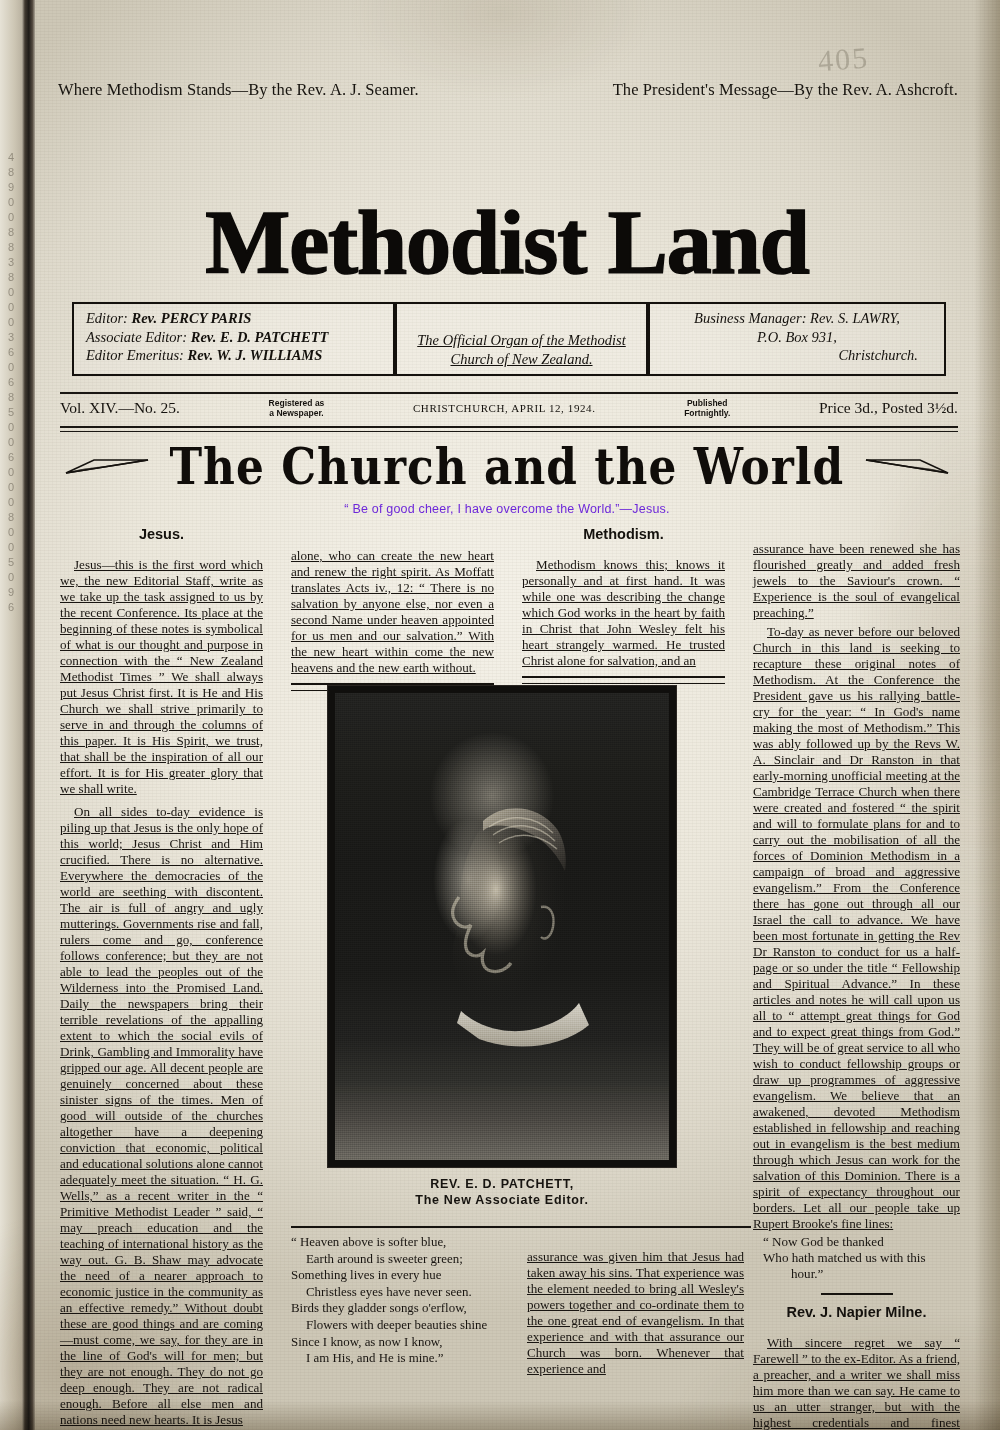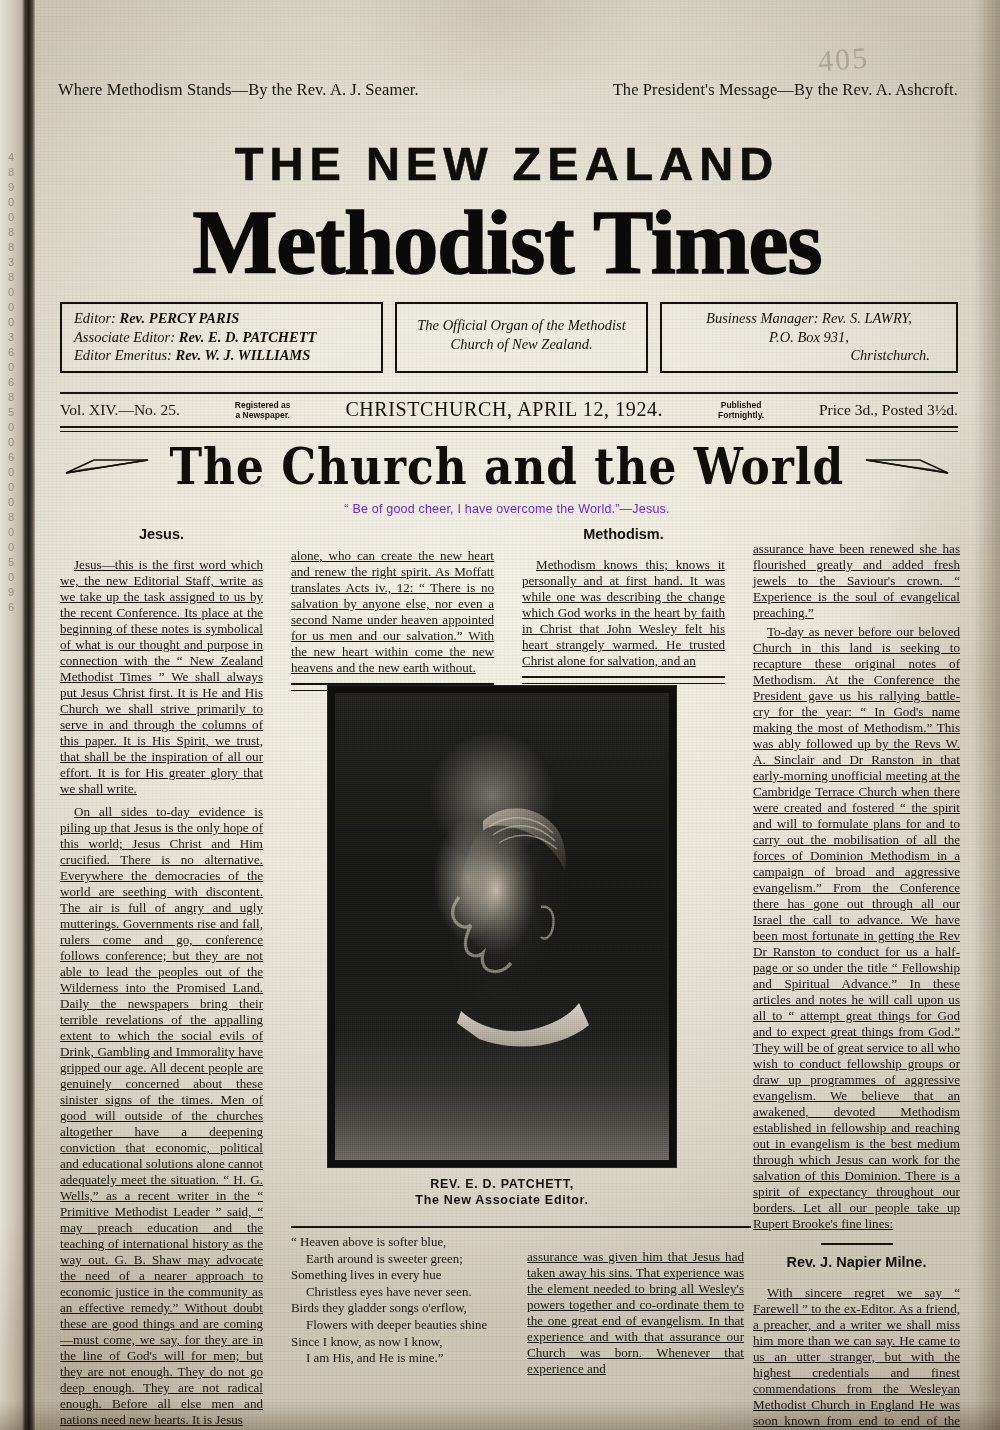--- a/index.html
+++ b/index.html
@@ -78,43 +78,43 @@
     font-size:47px;letter-spacing:6px;color:#100e0b;
     -webkit-text-stroke:.6px #100e0b;
   }
   .mast-main{
     position:absolute;left:0;top:180px;width:938px;text-align:center;
     font-family:"Liberation Serif",serif;font-weight:bold;
     font-size:90px;line-height:90px;letter-spacing:-1px;color:#0c0a08;
     -webkit-text-stroke:1.6px #0c0a08;
   }
   
-  .boxrow{position:absolute;left:22px;top:284px;width:898px;display:flex;justify-content:space-between;}
+  .boxrow{position:absolute;left:22px;top:284px;width:898px;display:flex;justify-content:center;}
   .cbox{
     border:2.3px solid #14110d;padding:5px 12px 6px 12px;
     font-family:"Liberation Serif",serif;font-style:italic;
     font-size:14.5px;line-height:18.5px;color:#14110d;background:rgba(255,255,255,.12);
   }
   .cbox b{font-weight:bold;font-style:italic;}
   #box-editor{width:295px;}
-  #box-organ{width:225px;text-align:center;padding-top:12px;}
+  #box-organ{width:225px;text-align:center;padding-top:27px;text-decoration:underline;}
   #box-business{width:270px;text-align:center;}
   #box-business .ln3{text-align:right;padding-right:14px;}
   
   .rule-thick{position:absolute;left:22px;width:898px;height:0;border-top:2.6px solid #1a1713;}
   .volbar{
     position:absolute;left:22px;top:380px;width:898px;
     display:flex;align-items:center;justify-content:space-between;
     font-family:"Liberation Serif",serif;font-size:15.5px;color:#15120e;
   }
   .vol-small{
     font-family:"Liberation Sans",sans-serif;font-weight:bold;
     font-size:8.5px;line-height:10px;text-align:center;
   }
-  .vol-city{font-size:20px;letter-spacing:.6px;}
+  .vol-city{font-size:11px;letter-spacing:.6px;}
   
   .banner{
     position:absolute;left:0;top:424px;width:938px;
     display:flex;align-items:center;justify-content:center;gap:26px;
   }
   .gothic{
     font-family:"DejaVu Serif",serif;font-weight:bold;
     font-size:43px;letter-spacing:1px;color:#100d0a;
     transform:scale(1.02,1.16);transform-origin:center;
   }
@@ -203,22 +203,21 @@
 
   <div id="sheet">
 
     <div id="pagenum">405</div>
 
     <div class="teasers">
       <div class="teaser">Where Methodism Stands—By the Rev. A. J. Seamer.</div>
       <div class="teaser">The President's Message—By the Rev. A. Ashcroft.</div>
     </div>
 
-    <div class="mast-top">THE NEW ZEALAND</div>
-    <div class="mast-main">Methodist Times</div>
+    <div class="mast-main">Methodist Land</div>
 
     <div class="boxrow">
       <div class="cbox" id="box-editor">
         <div><span>Editor:</span> <b>Rev. PERCY  PARIS</b></div>
         <div><span>Associate Editor:</span> <b>Rev. E. D. PATCHETT</b></div>
         <div><span>Editor Emeritus:</span> <b>Rev. W. J. WILLIAMS</b></div>
       </div>
       <div class="cbox" id="box-organ">
         <div>The Official Organ of the Methodist</div>
         <div>Church of New Zealand.</div>
@@ -284,20 +283,25 @@
         <div class="body">
           <p>Methodism knows this; knows it personally and at first hand.  It was while one was describing the change which God works in the heart by faith in Christ that John Wesley felt his heart strangely warmed. He trusted Christ alone for salvation, and an</p>
         </div>
         <div class="dblrule"></div>
       </div>
 
       <div class="col" id="col4">
         <div class="body">
           <p style="text-indent:0">assurance have been renewed she has flourished greatly and added fresh jewels to the Saviour's crown.  “ Experience is the soul of evangelical preaching.”</p>
           <p style="margin-top:3px">To-day as never before our beloved Church in this land is seeking to recapture these original notes of Methodism.  At the Conference the President gave us his rallying battle-cry for the year: “ In God's name making the most of Methodism.”  This was ably followed up by the Revs W. A. Sinclair and Dr Ranston in that early-morning unofficial meeting at the Cambridge Terrace Church when there were created and fostered “ the spirit and will to formulate plans for and to carry out the mobilisation of all the forces of Dominion Methodism in a campaign of broad and aggressive evangelism.”   From the Conference there has gone out through all our Israel the call to advance.  We have been most fortunate in getting the Rev Dr Ranston to conduct for us a half-page or so under the title “ Fellowship and Spiritual Advance.”   In these articles and notes he will call upon us all to “ attempt great things for God and to expect great things from God.”  They will be of great service to all who wish to conduct fellowship groups or draw up programmes of aggressive evangelism.   We believe that an awakened, devoted Methodism established in fellowship and reaching out in evangelism is the best medium through which Jesus can work for the salvation of this Dominion.  There is a spirit of expectancy throughout our borders.  Let all our people take up Rupert Brooke's fine lines:</p>
+          <div style="padding-left:10px;margin-top:2px">
+            <div>“ Now God be thanked</div>
+            <div>Who hath matched us with this</div>
+            <div style="padding-left:28px">hour.”</div>
+          </div>
         </div>
         <div class="hr-short"></div>
         <div class="subhead">Rev. J. Napier Milne.</div>
         <div class="body">
           <p>With sincere regret we say “ Farewell ” to the ex-Editor.  As a friend, a preacher, and a writer we shall miss him more than we can say.  He came to us an utter stranger, but with the highest credentials and finest commendations from the Wesleyan Methodist Church in England  He was soon known from end to end of the Dominion.  His warm geniality and bro-</p>
         </div>
       </div>
     </div>
 
     <div id="portrait-wrap">

